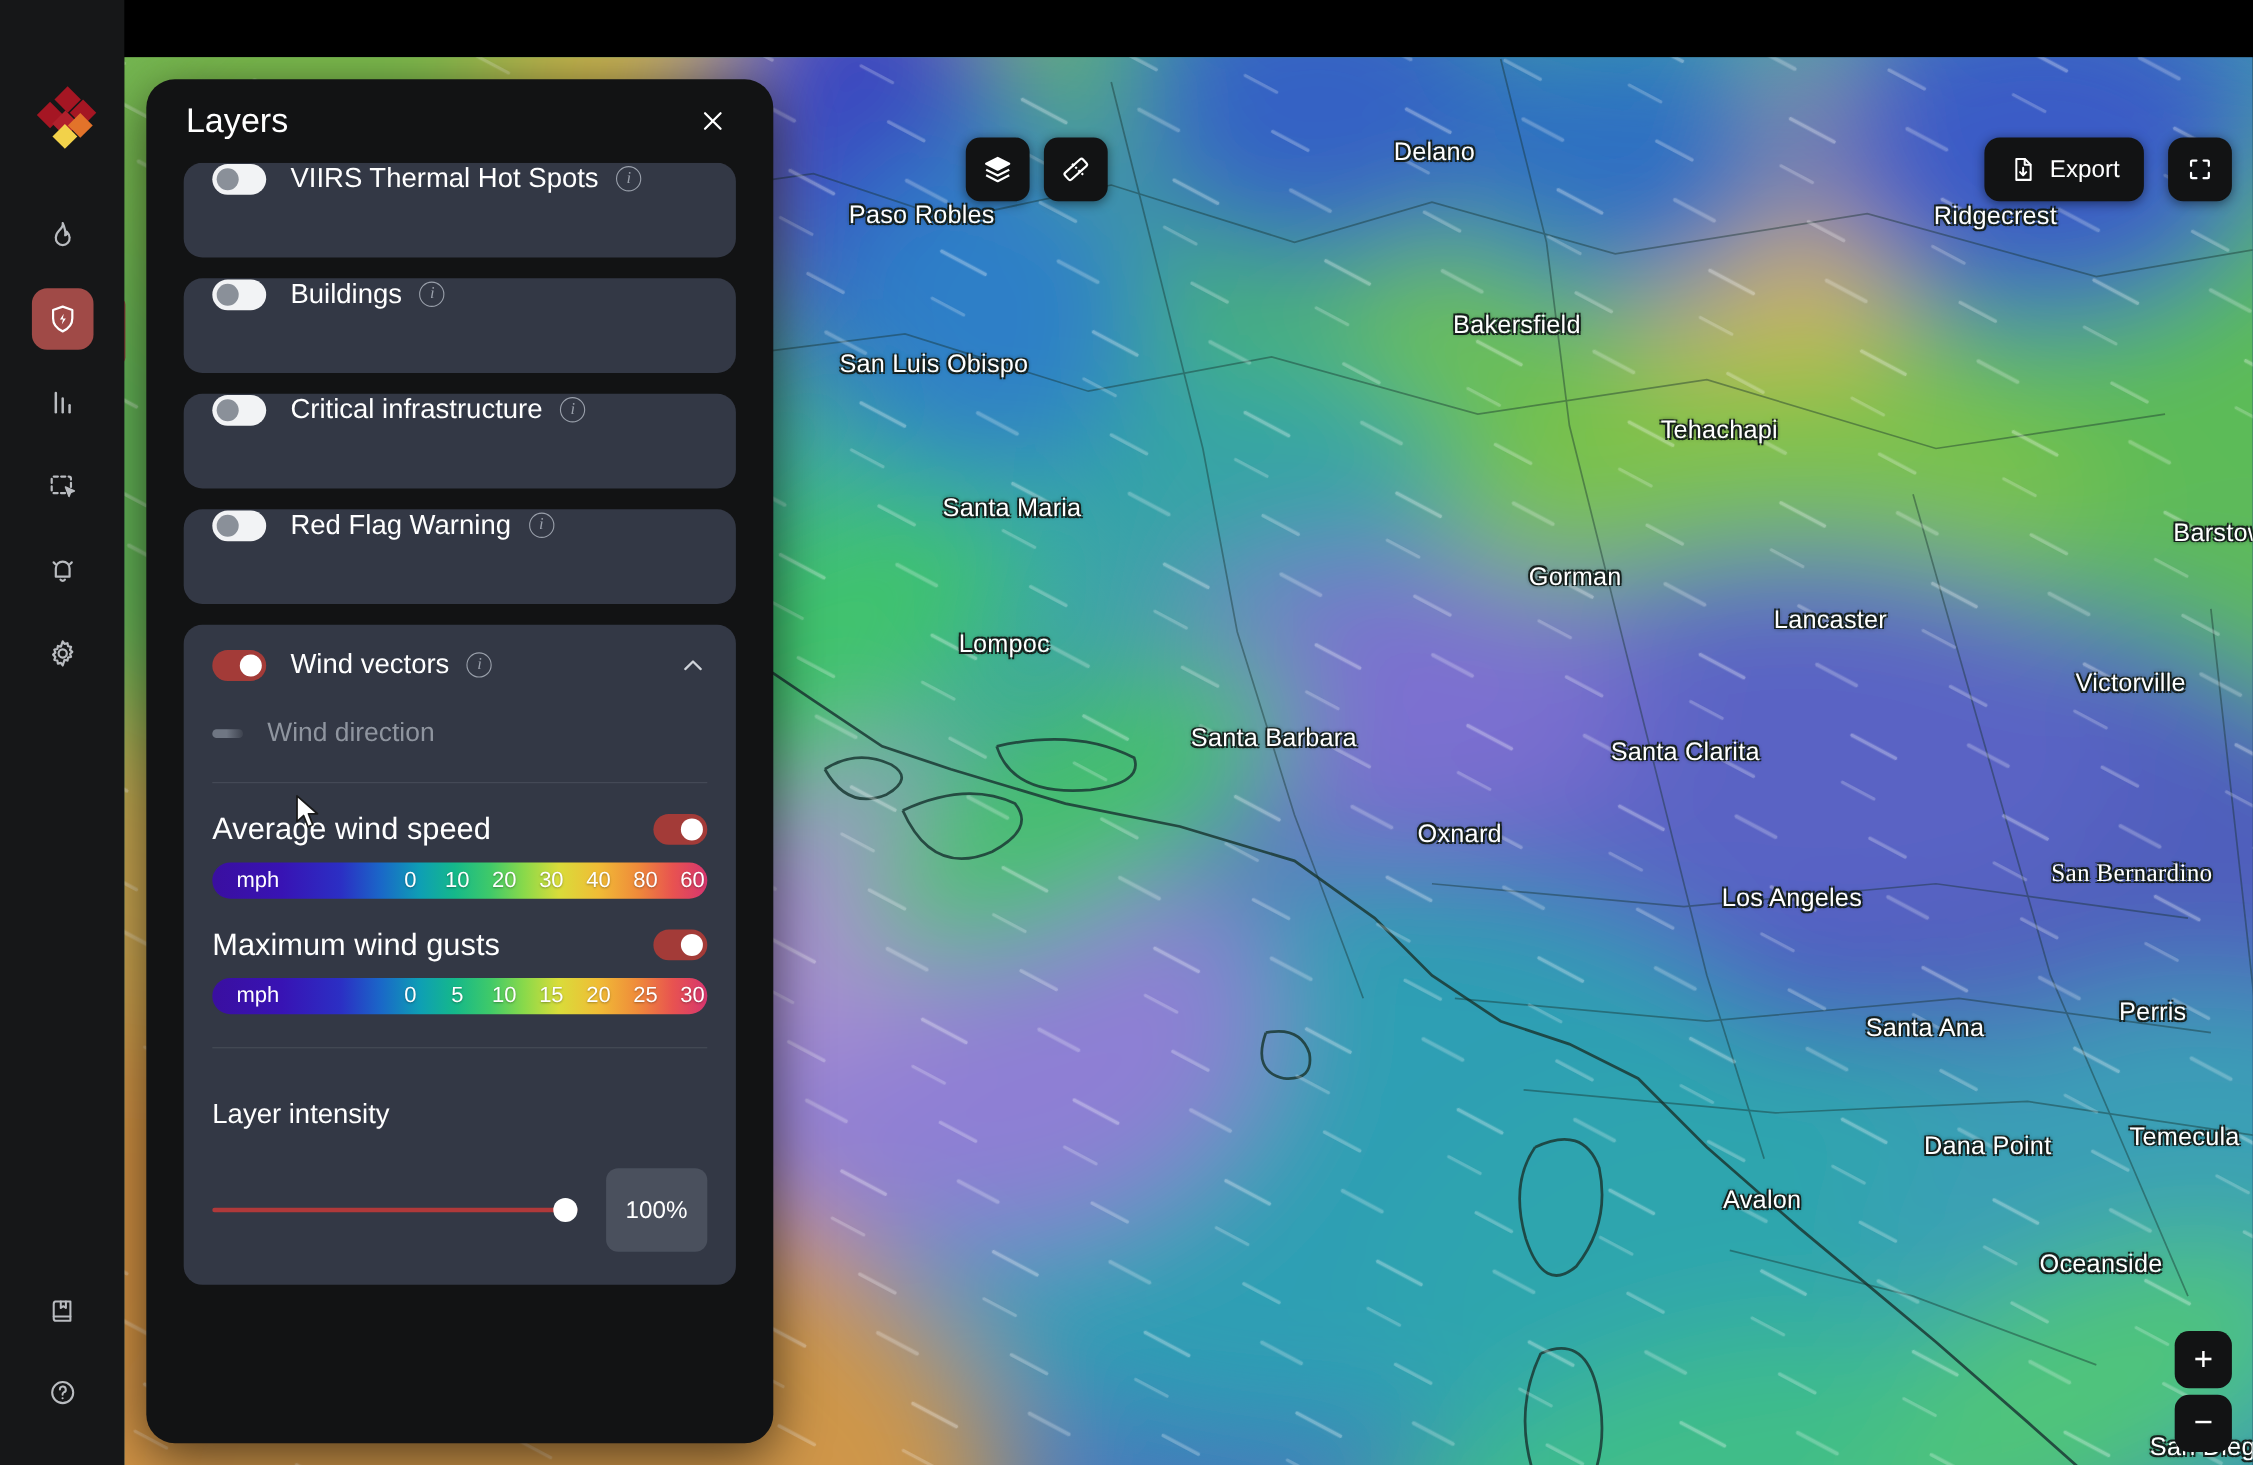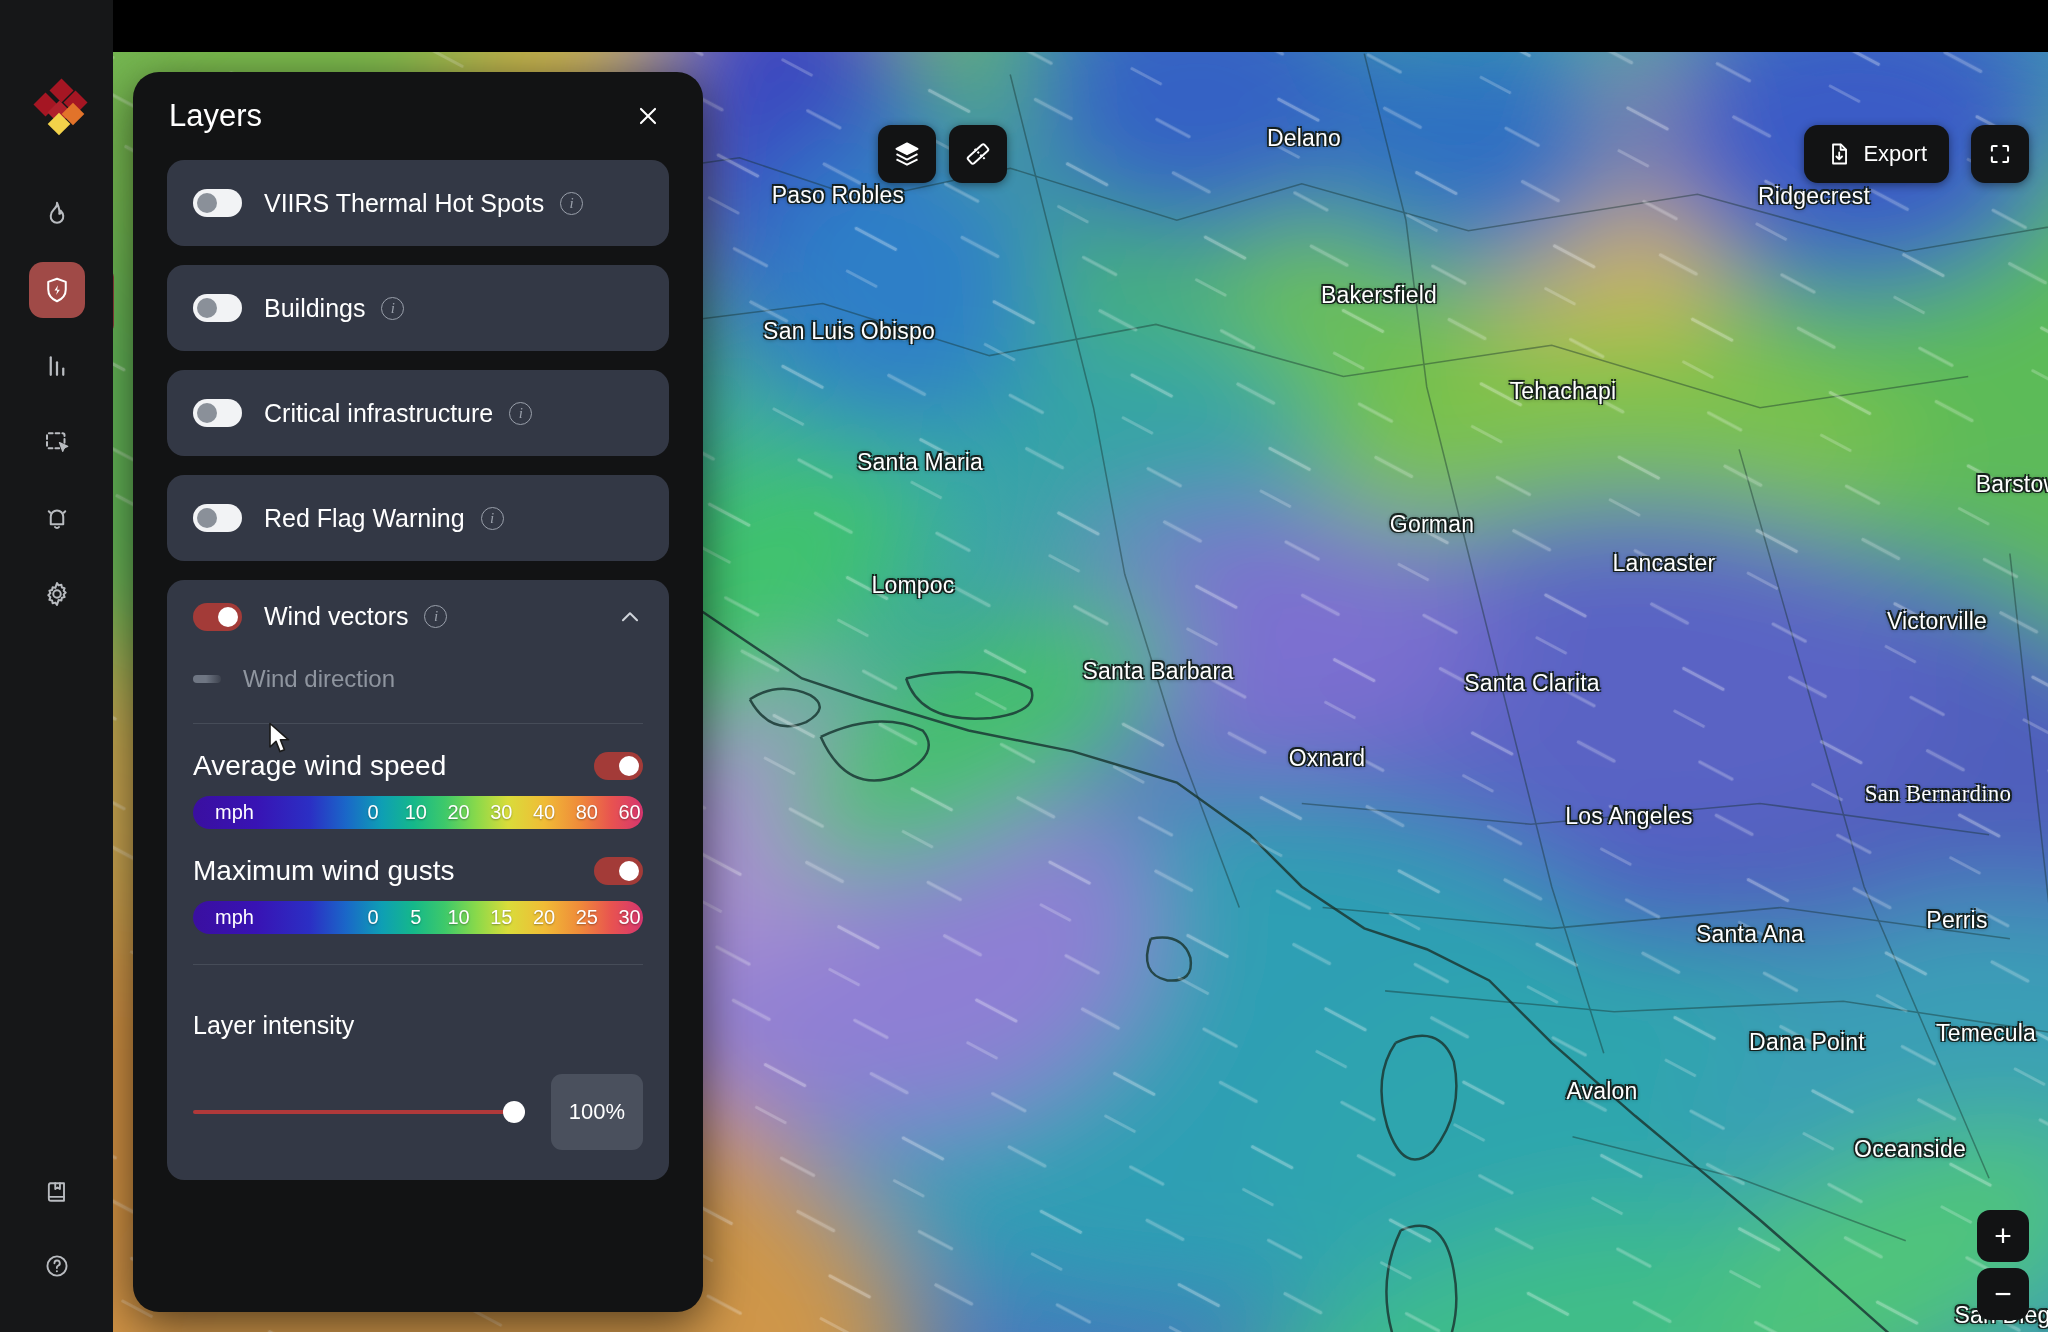--- a/index.html
+++ b/index.html
@@ -69,34 +69,34 @@
   }
 
   
   #panel {
     position:absolute; left:133px; top:72px; width:570px; height:1240px;
     background:#121314; border-radius:26px;
     z-index:30; overflow:hidden;
     box-shadow:0 12px 48px rgba(0,0,0,.6);
   }
   #panel-head {
-    height:88px; display:flex; align-items:center;
+    height:76px; display:flex; align-items:center;
     padding:0 38px 0 36px; justify-content:space-between;
   }
   #panel-title { font-size:31px; font-weight:400; color:#fff; }
   #panel-close { color:#fff; cursor:pointer; display:flex; width:34px; height:34px;
     align-items:center; justify-content:center; }
   #panel-body {
     padding:0 34px 0 34px; display:flex; flex-direction:column; gap:19px;
     height:1140px; overflow:hidden;
   }
 
   .layer-card {
     background:#333845; border-radius:17px; padding:0 26px;
-    min-height:86px; display:flex; align-items:center;
+    min-height:86px; display:flex; align-items:flex-start;
   }
   .layer-row { display:flex; align-items:center; gap:22px; width:100%; }
   .layer-label { font-size:25px; color:#fff; }
   .info-i {
     width:23px; height:23px; border-radius:50%;
     border:1.6px solid #9aa0ab; color:#9aa0ab;
     font-size:15px; display:flex; align-items:center; justify-content:center;
     font-family:"Liberation Serif", serif; font-style:italic; cursor:pointer;
     flex:0 0 auto; margin-left:-6px;
   }

